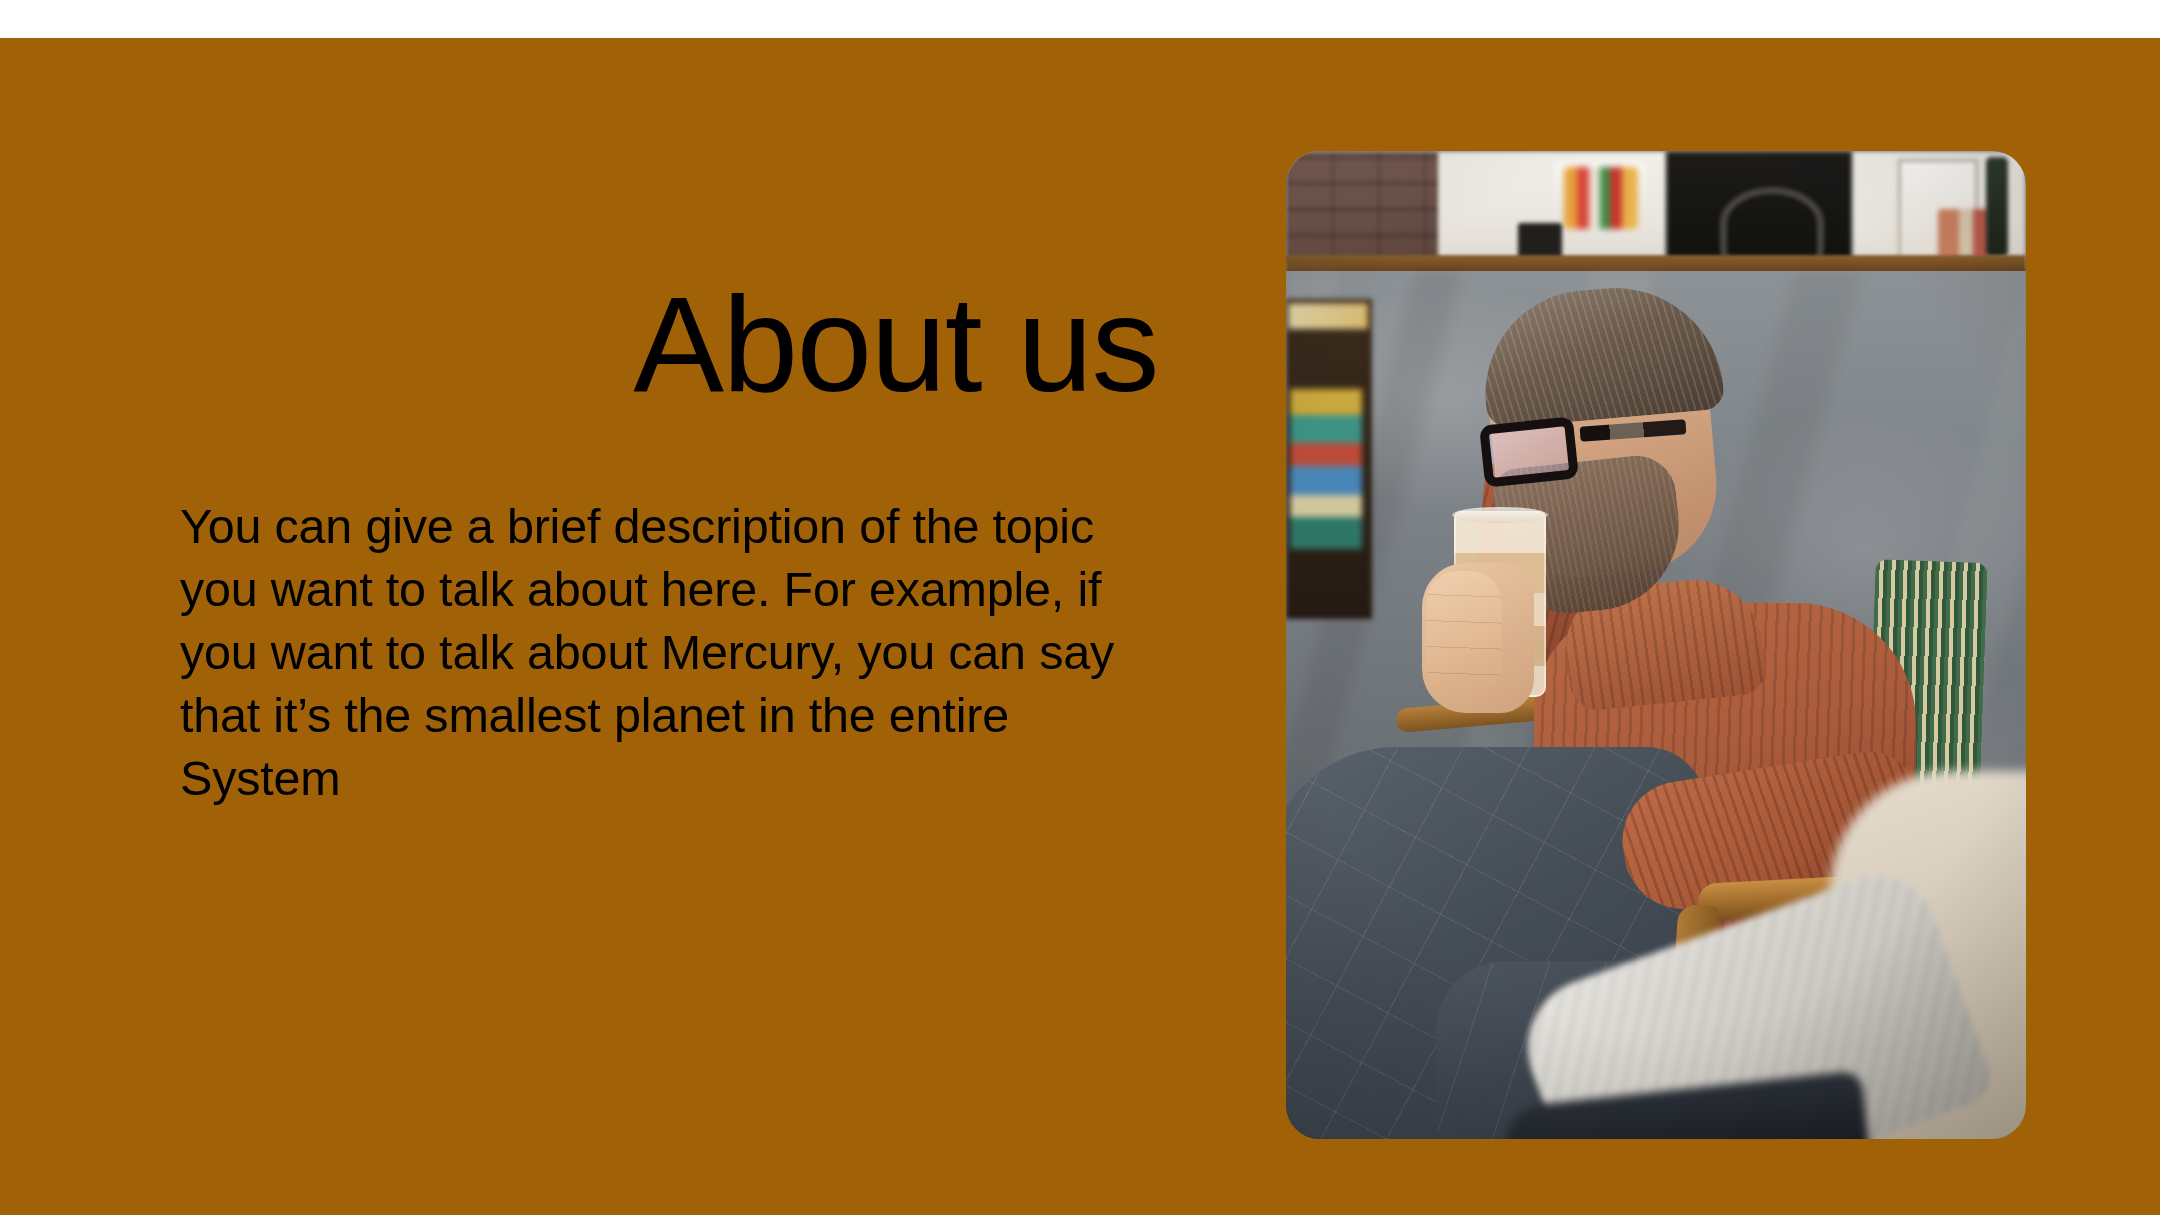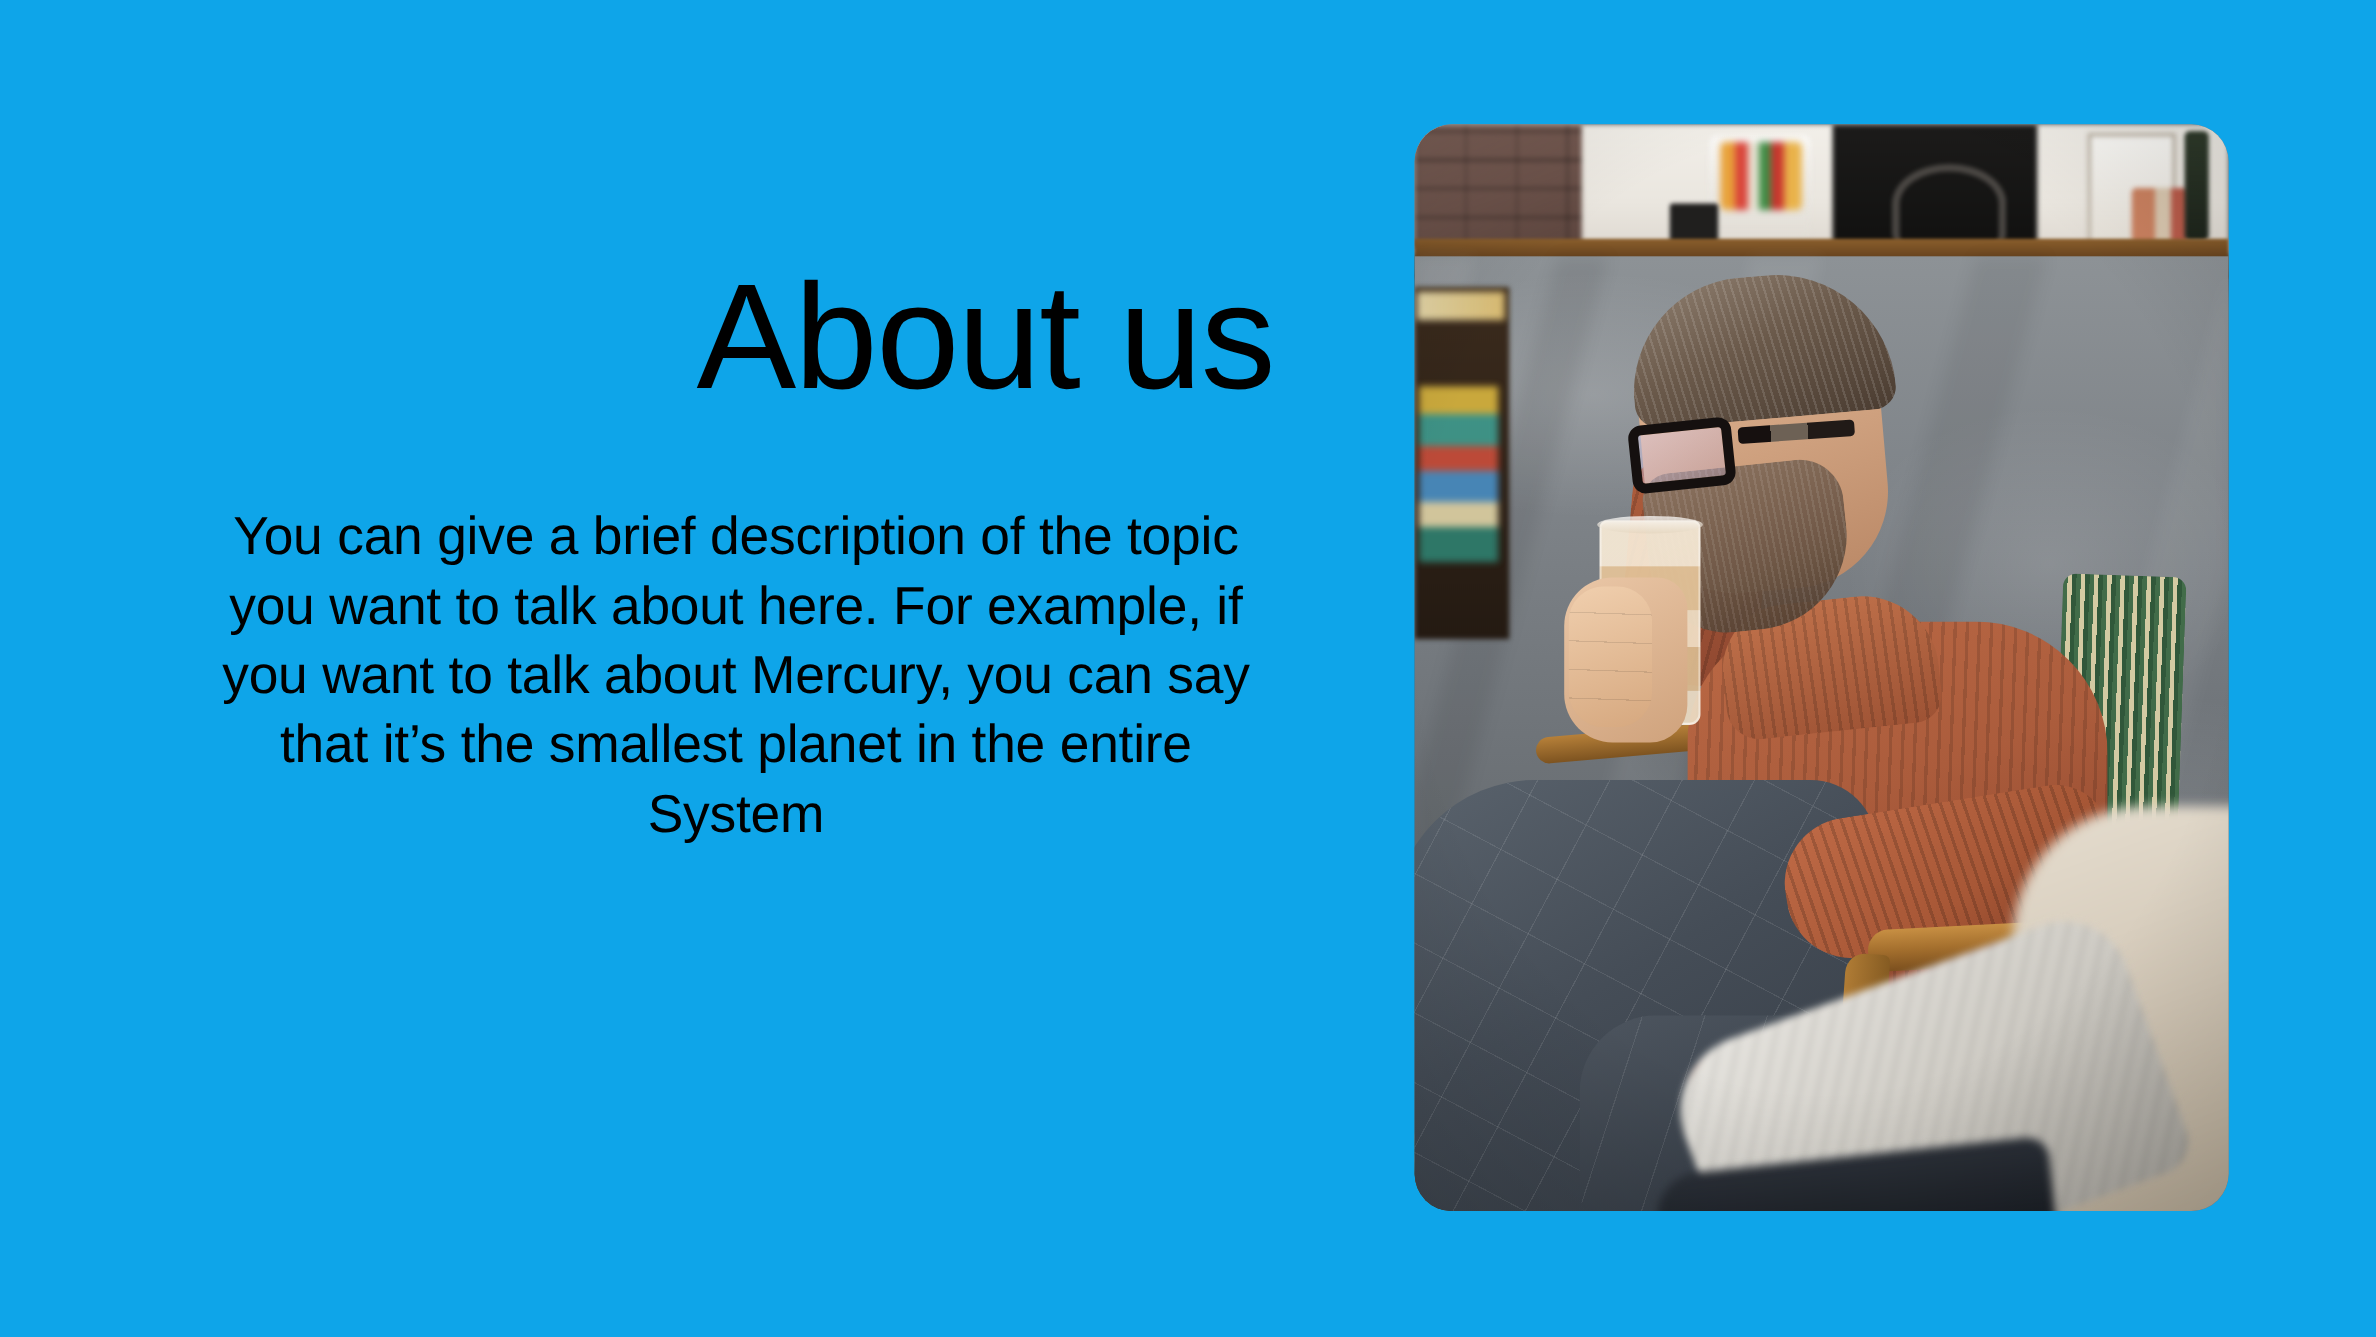--- a/index.html
+++ b/index.html
@@ -12,21 +12,22 @@
     height: 1215px;
     overflow: hidden;
     font-family: "Liberation Sans", sans-serif;
     color: #000000;
     position: relative;
   }
 
   .slide {
     position: absolute;
     inset: 0;
-    background: #0ea5e9;
+    background: #a16207;
+    margin-top: 38px;
   }
 
   
   .text-column {
     position: absolute;
     left: 180px;
     top: 230px;
     width: 978px;
     text-align: right;
   }
@@ -44,21 +45,21 @@
   }
 
   .slide-body {
     font-family: "Liberation Sans", sans-serif;
     font-size: 48.5px;
     font-weight: 400;
     line-height: 63px;
     color: #000000;
     margin: 0;
     margin-top: 75px;
-    text-align: center;
+    text-align: left;
     letter-spacing: -0.2px;
   }
 
   
   .photo-frame {
     position: absolute;
     left: 1286px;
     top: 113px;
     width: 740px;
     height: 988px;

